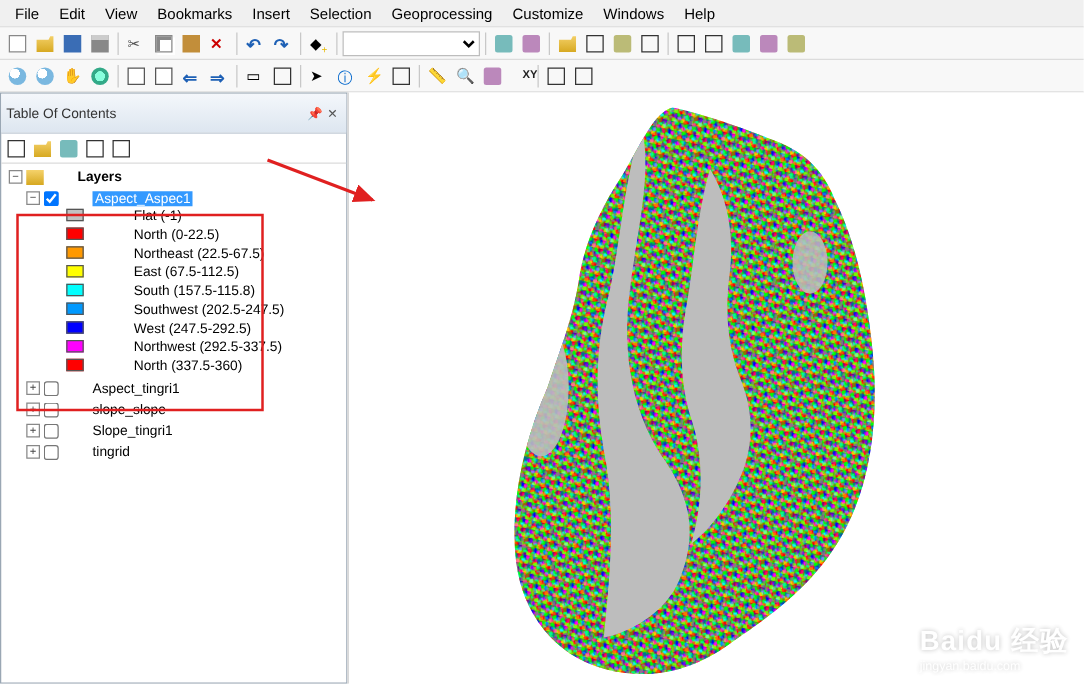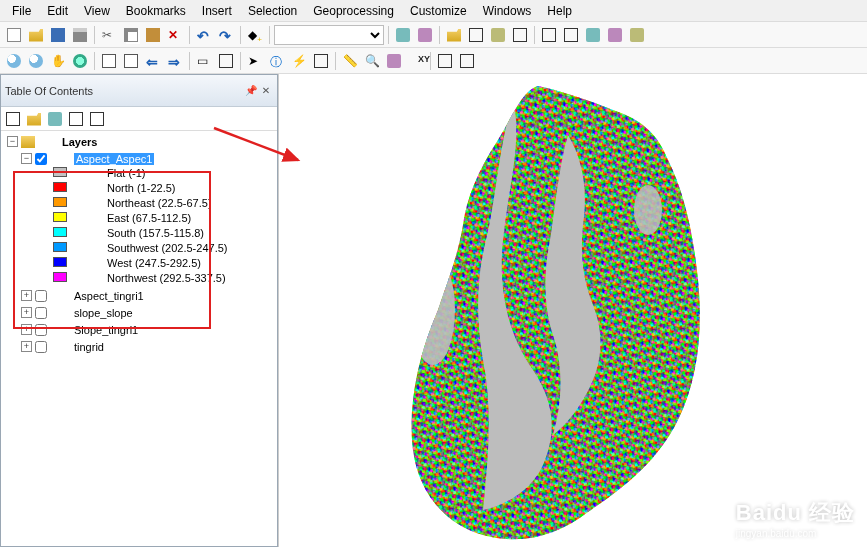--- a/index.html
+++ b/index.html
@@ -266,21 +266,21 @@
         <input type="checkbox" checked="" style="">
         <span class="lbl">Aspect_Aspec1</span>
       </div>
 
       <div class="legend-row">
           <span class="swatch" style="background:#c2c2c2"></span>
           <span>Flat (-1)</span>
         </div>
       <div class="legend-row">
           <span class="swatch" style="background:#ff0000"></span>
-          <span>North (1-22.5)</span>
+          <span>North (0-22.5)</span>
         </div>
       <div class="legend-row">
           <span class="swatch" style="background:#ff9900"></span>
           <span>Northeast (22.5-67.5)</span>
         </div>
       <div class="legend-row">
           <span class="swatch" style="background:#ffff00"></span>
           <span>East (67.5-112.5)</span>
         </div>
       <div class="legend-row">
@@ -291,20 +291,24 @@
           <span class="swatch" style="background:#0099ff"></span>
           <span>Southwest (202.5-247.5)</span>
         </div>
       <div class="legend-row">
           <span class="swatch" style="background:#0000ff"></span>
           <span>West (247.5-292.5)</span>
         </div>
       <div class="legend-row">
           <span class="swatch" style="background:#ff00ff"></span>
           <span>Northwest (292.5-337.5)</span>
+        </div>
+      <div class="legend-row">
+          <span class="swatch" style="background:#ff0000"></span>
+          <span>North (337.5-360)</span>
         </div>
 
       <div class="tree-row" style="padding-left:20px;">
         <span class="expander">+</span>
         <input type="checkbox" style="">
         <span class="lbl">Aspect_tingri1</span>
       </div>
       <div class="tree-row" style="padding-left:20px;">
         <span class="expander">+</span>
         <input type="checkbox" style="">

